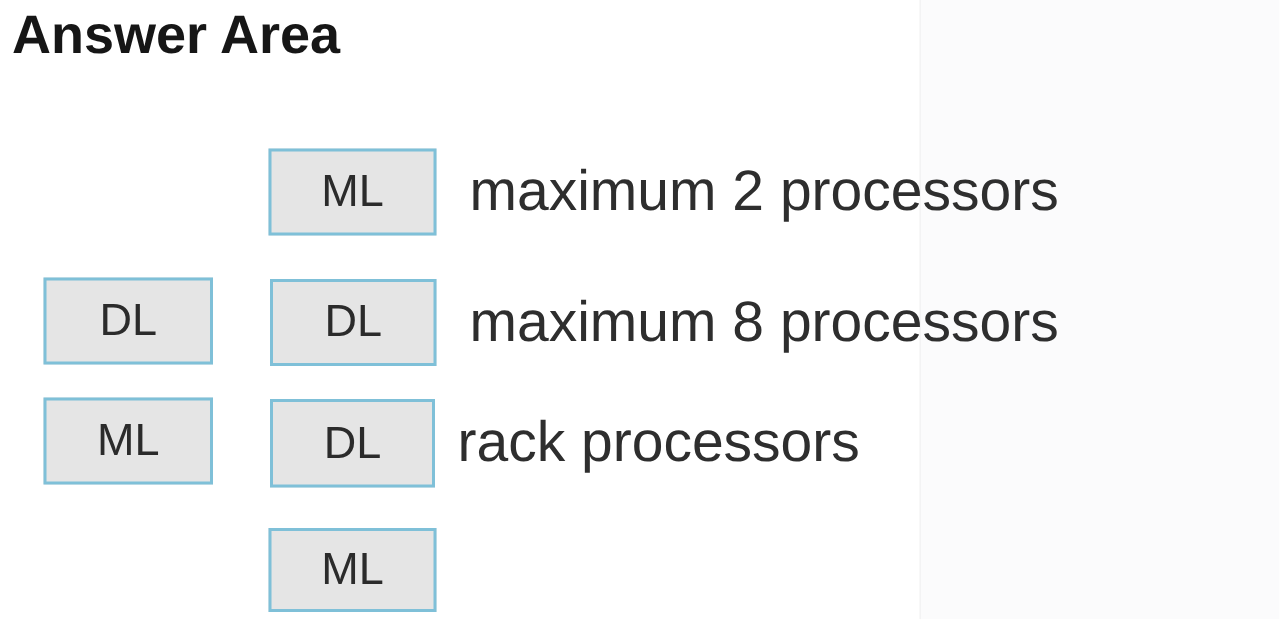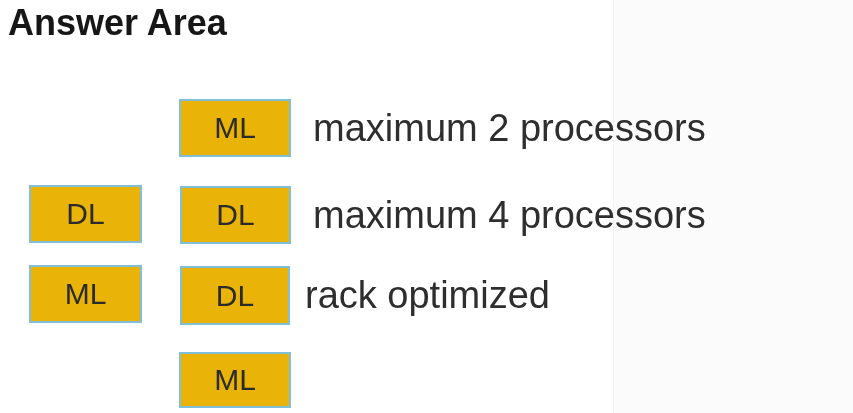--- a/index.html
+++ b/index.html
@@ -30,21 +30,21 @@
     top: 2px;
     margin: 0;
     font-size: 36px;
     font-weight: bold;
     color: #161616;
     letter-spacing: 0px;
   }
   .box {
     position: absolute;
     box-sizing: border-box;
-    background: #eab308;
+    background: #e5e5e5;
     border: 2px solid #7fc0d8;
     display: flex;
     align-items: center;
     justify-content: center;
     font-size: 30px;
     color: #2b2b2b;
     cursor: pointer;
   }
   .row-label {
     position: absolute;
@@ -83,27 +83,27 @@
     <span>ML</span>
   </div>
   <div class="row-label lbl-r1">maximum 2 processors</div>
 
   <div class="box box-r2-left">
     <span>DL</span>
   </div>
   <div class="box box-r2-mid">
     <span>DL</span>
   </div>
-  <div class="row-label lbl-r2">maximum 4 processors</div>
+  <div class="row-label lbl-r2">maximum 8 processors</div>
 
   <div class="box box-r3-left">
     <span>ML</span>
   </div>
   <div class="box box-r3-mid">
     <span>DL</span>
   </div>
-  <div class="row-label lbl-r3">rack optimized</div>
+  <div class="row-label lbl-r3">rack processors</div>
 
   <div class="box box-r4-mid">
     <span>ML</span>
   </div>
 
 </div>
 
 </body></html>

